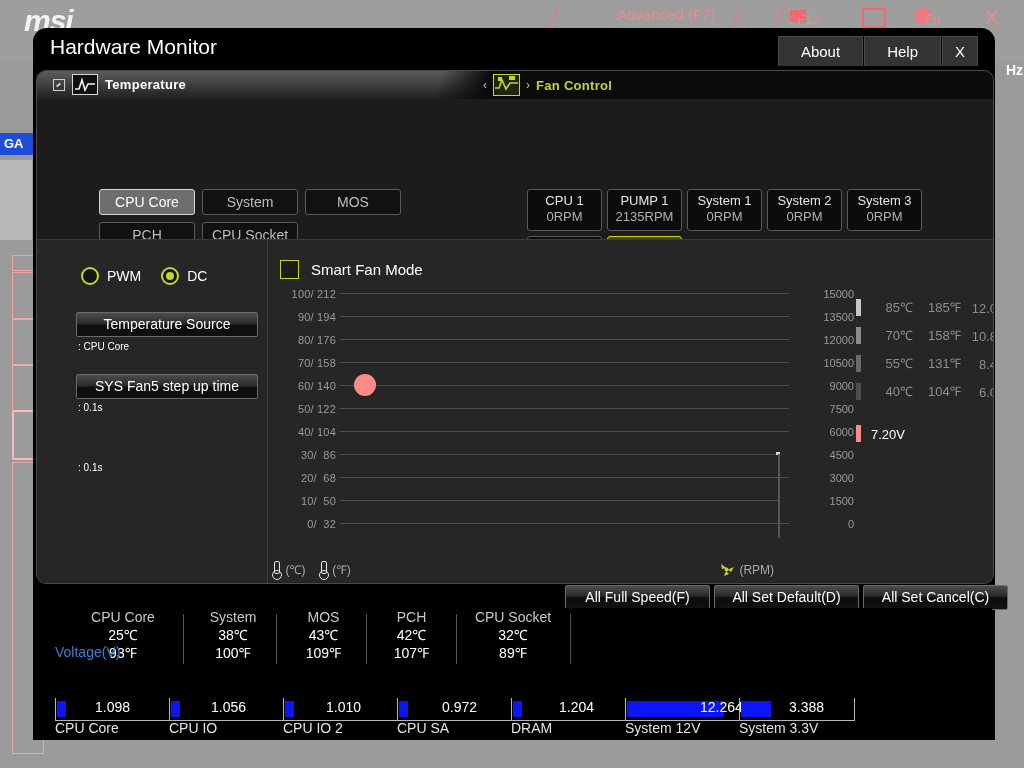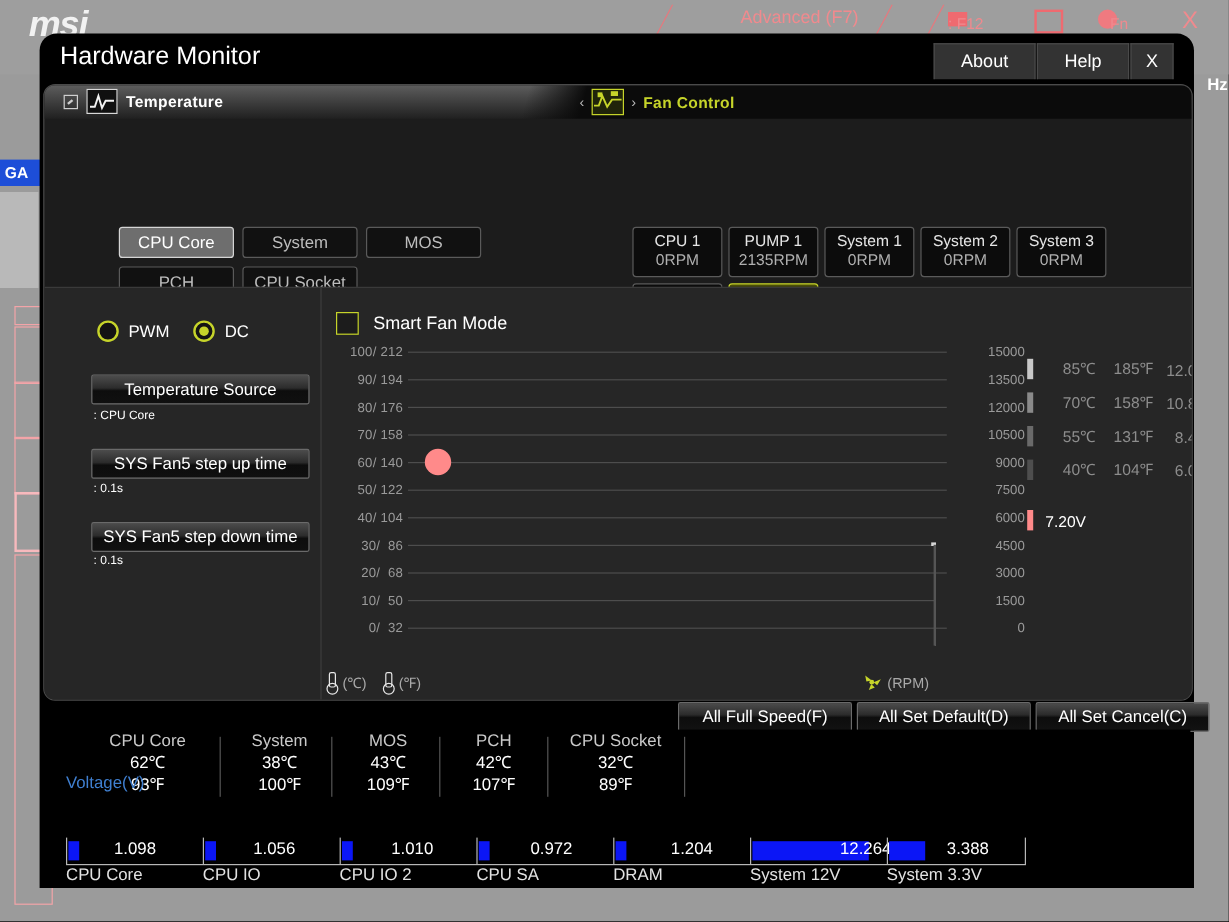--- a/index.html
+++ b/index.html
@@ -263,21 +263,20 @@
             <span class="radio on"></span>
             <span class="radio-lbl">DC</span>
           </div>
 
           <div class="fieldbtn" style="top:72px;">Temperature Source</div>
           <div class="fieldval" style="top:101px;">: CPU Core</div>
 
           <div class="fieldbtn" style="top:134px;">SYS Fan5 step up time</div>
           <div class="fieldval" style="top:162px;">: 0.1s</div>
 
-          <div class="fieldbtn" style="top:195px;">SYS Fan5 step down time</div>
           <div class="fieldval" style="top:222px;">: 0.1s</div>
         </div>
 
         <div class="right-col">
 
           <div class="smart">
             <span class="smart-box"></span>
             <span class="smart-lbl">Smart Fan Mode</span>
           </div>
 
@@ -396,21 +395,21 @@
 
     <div class="actions">
       <div class="actbtn">All Full Speed(F)</div>
       <div class="actbtn">All Set Default(D)</div>
       <div class="actbtn">All Set Cancel(C)</div>
     </div>
 
     <div class="statusbar">
       <div class="stat" style="left:32px;width:110px;">
         <span class="n">CPU Core</span>
-        <span class="c">62℃</span>
+        <span class="c">25℃</span>
         <span class="f">93℉</span>
       </div>
       <div class="vdiv" style="left:147px;"></div>
       <div class="stat" style="left:152px;width:90px;">
         <span class="n">System</span>
         <span class="c">38℃</span>
         <span class="f">100℉</span>
       </div>
       <div class="vdiv" style="left:240px;"></div>
       <div class="stat" style="left:245px;width:85px;">

